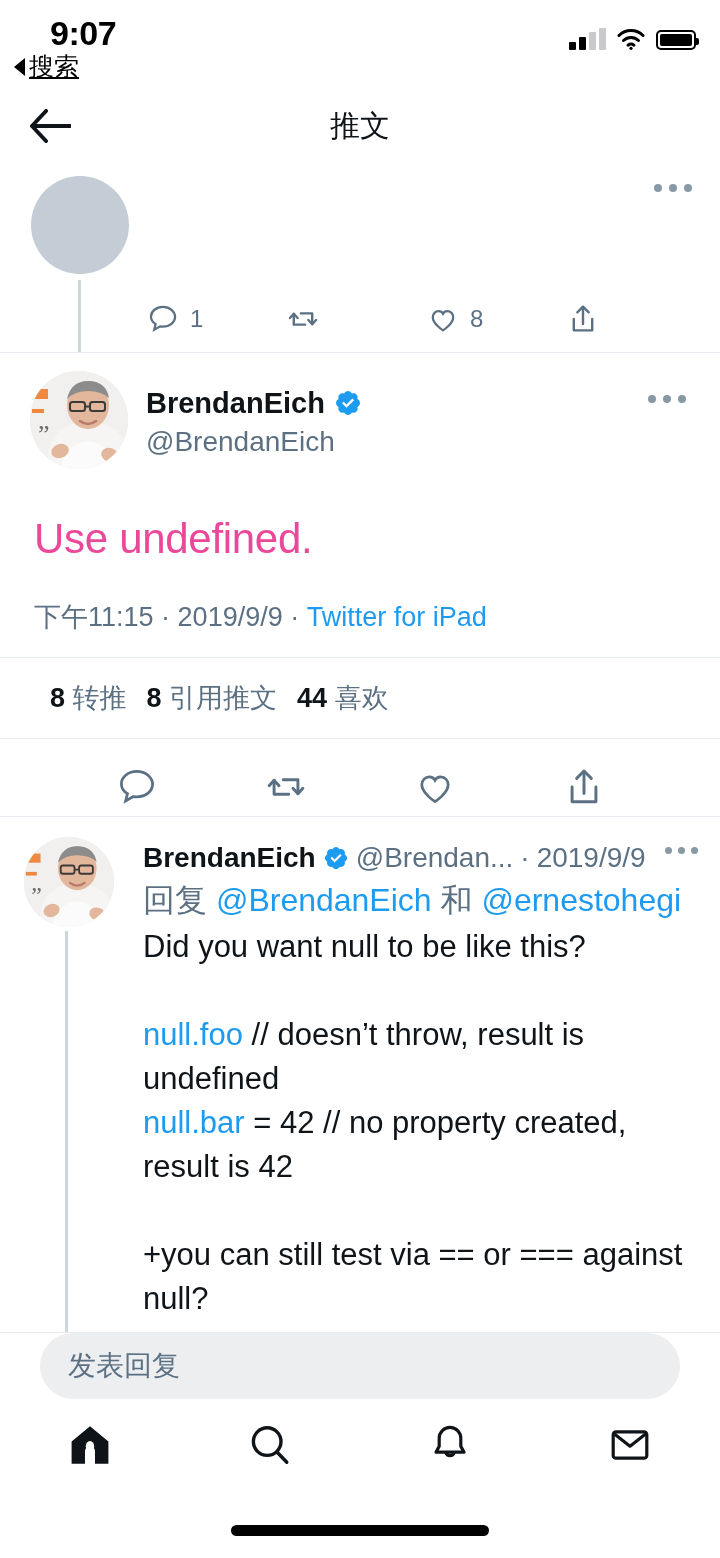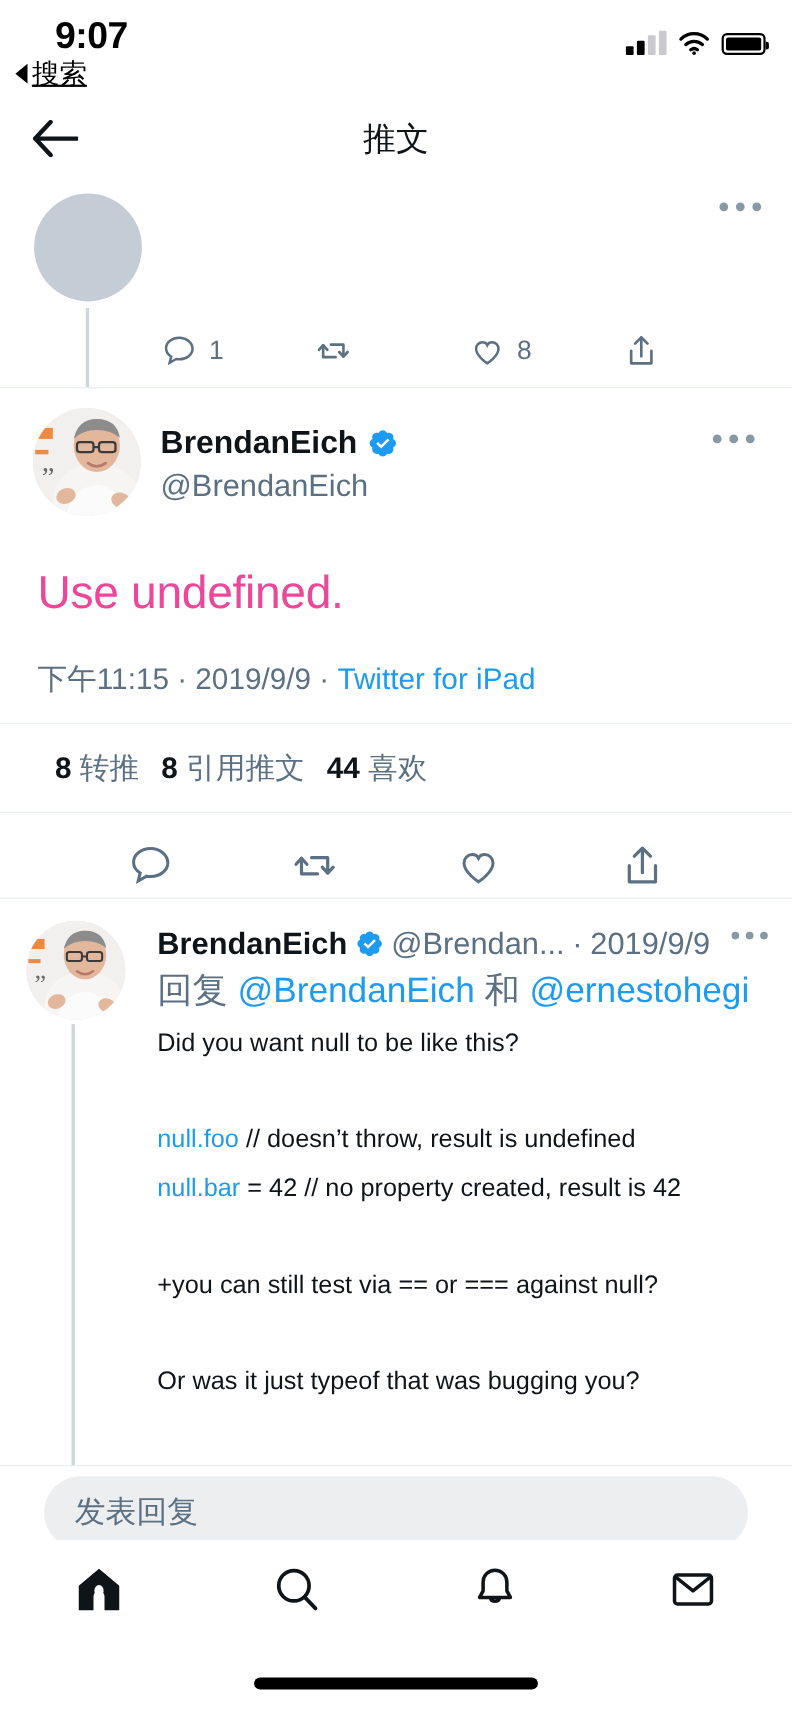--- a/index.html
+++ b/index.html
@@ -155,30 +155,30 @@
     position: absolute; left: 24px; top: 20px;
     width: 90px; height: 90px; border-radius: 50%; overflow: hidden; background: #e8e8e8;
   }
   .thread-line-reply {
     position: absolute; left: 65px; top: 114px; width: 3px; height: 412px; background: #ccd6dd;
   }
   .reply-body { position: absolute; left: 143px; top: 22px; width: 560px; }
   .reply-head { font-size: 28px; line-height: 38px; white-space: nowrap; display:flex; align-items:center; gap:7px; }
   .reply-head .dn { font-weight: 700; color: #0f1419; }
   .reply-to { font-size: 32px; line-height: 42px; color: #5b7083; margin-top: 2px; }
-  .reply-text { font-size: 23px; line-height: 44px; color: #0f1419; margin-top: 4px; white-space: pre-wrap; }
+  .reply-text { font-size: 31px; line-height: 44px; color: #0f1419; margin-top: 4px; white-space: pre-wrap; }
   .reply-more {
     position: absolute; right: 22px; top: 30px; display: flex; gap: 6px;
   }
   .reply-more i { width: 7px; height: 7px; border-radius: 50%; background: #8899a6; display:block; }
 
   
   .compose-wrap {
     position: absolute; left: 0; top: 1333px; width: 720px; height: 84px;
-    background: #fff; display: flex; align-items: center; padding: 0 40px;
+    background: #fff; display: flex; align-items: flex-start; padding: 0 40px;
   }
   .compose-pill {
     width: 100%; height: 66px; background: #eceef0; border-radius: 33px;
     display: flex; align-items: center; padding: 0 28px;
   }
   .compose-pill span { font-size: 28px; color: #5b7083; }
 
   
   .tabbar {
     position: absolute; left: 0; bottom: 68px; width: 720px; height: 90px;

